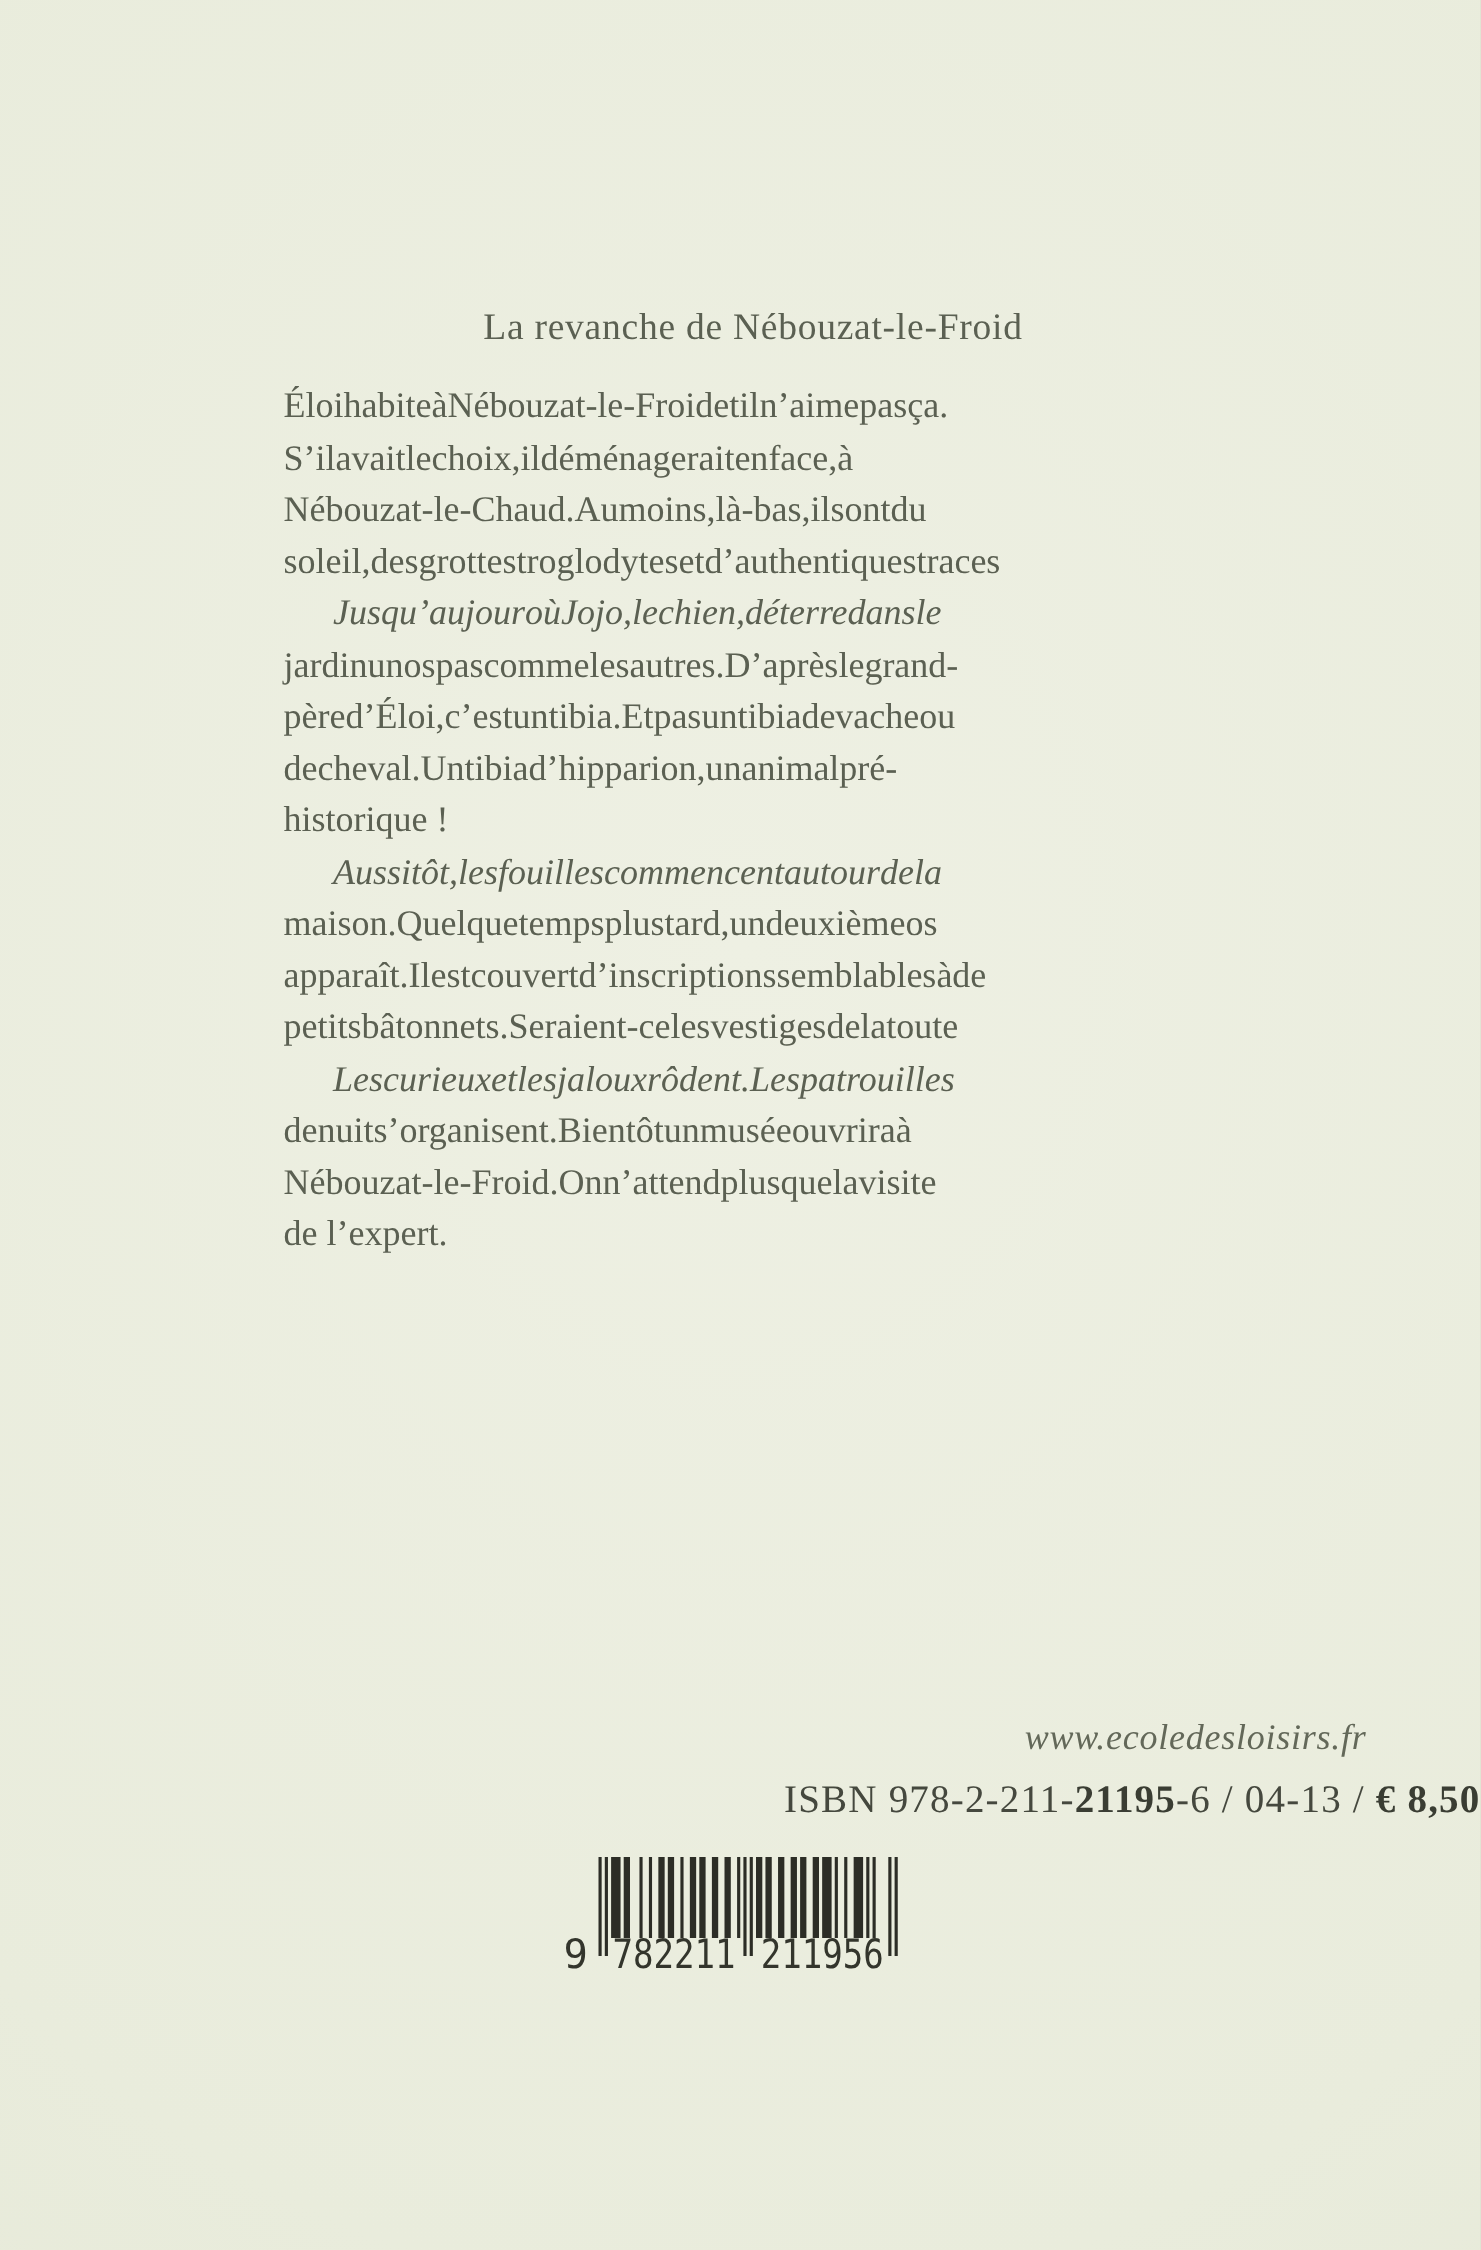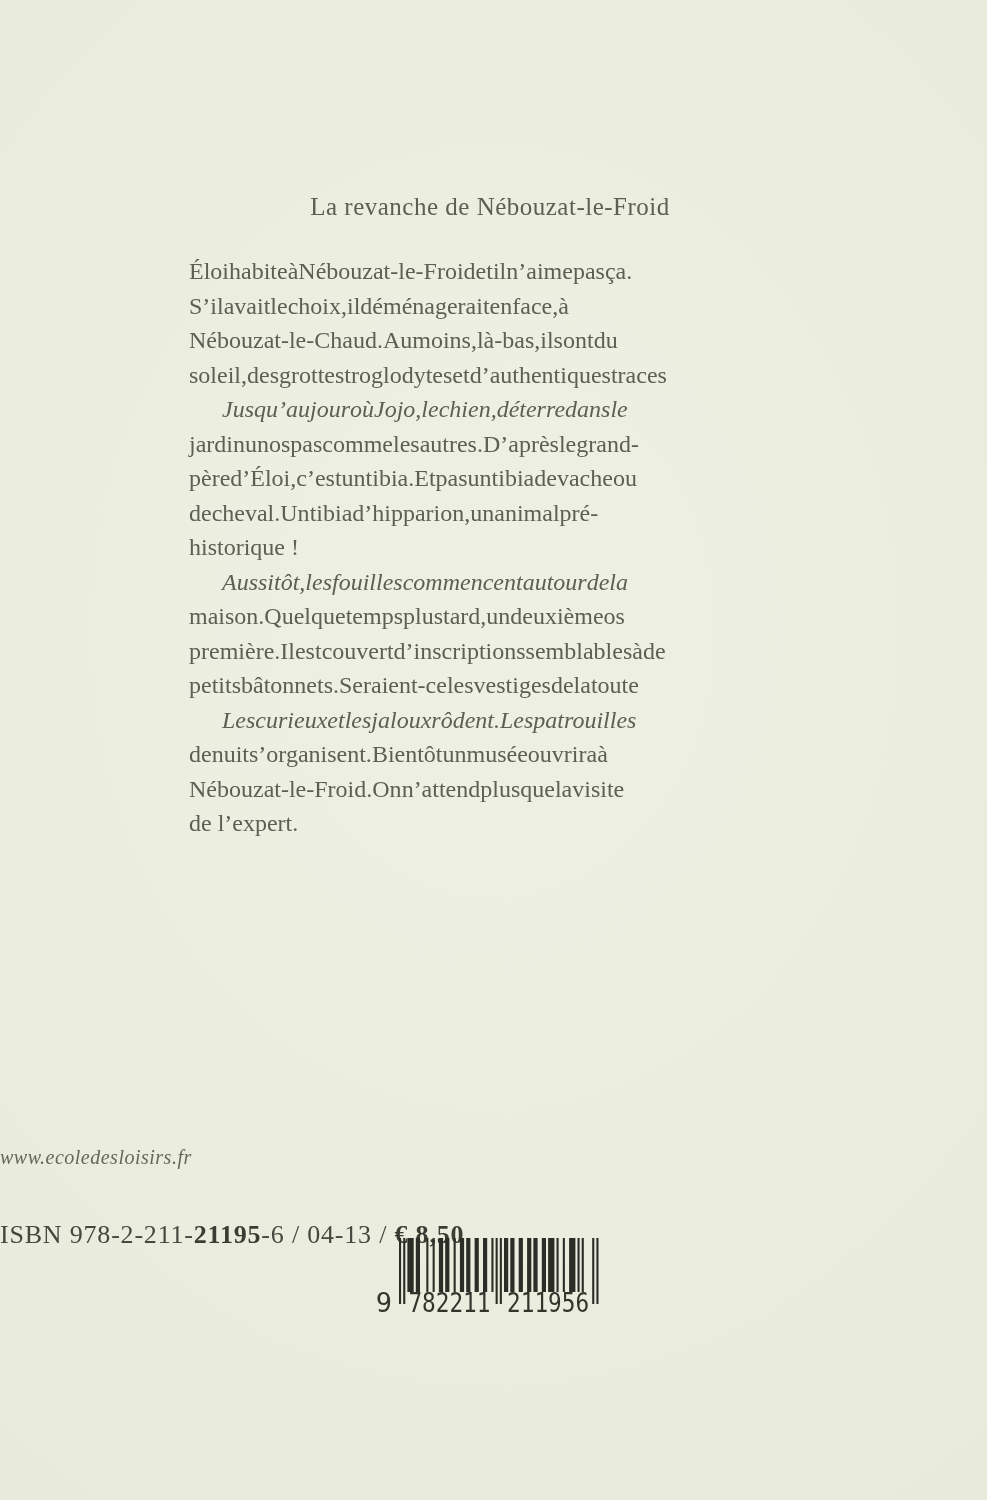--- a/index.html
+++ b/index.html
@@ -11,21 +11,21 @@
     width: 987px; height: 1500px;
     background: radial-gradient(ellipse 140% 110% at 50% 42%,
                 #eef0e3 0%, #e9ecdc 55%, #e3e6d4 100%);
     font-family: "Liberation Serif", serif;
     color: #5b6052;
     overflow: hidden;
   }
   .title {
     position: absolute;
     top: 193px; left: 190px; width: 600px;
-    margin: 0;
+    margin: 12px;
     font-size: 25px; font-weight: normal;
     letter-spacing: 0.5px;
     text-align: center;
   }
   .body {
     position: absolute;
     top: 254px; left: 189px; width: 601px;
     font-size: 24px;
   }
   .line {
@@ -38,30 +38,30 @@
   .line.last { display: block; }
   .para.indent .line.first { padding-left: 33px; font-style: italic; }
   .credit {
     position: absolute;
     top: 974px; left: 189px;
     font-size: 24px; line-height: 34px;
   }
   .website {
     position: absolute;
     top: 1146px; left: 0; width: 911px;
-    text-align: left;
+    text-align: right;
     font-style: italic;
-    font-size: 20px;
+    font-size: 24px;
     letter-spacing: 0.5px;
     color: #636859;
   }
   .isbn {
     position: absolute;
-    top: 1220px; left: 0; width: 987px;
-    text-align: left;
+    top: 1185px; left: 0; width: 987px;
+    text-align: right;
     font-size: 26px;
     letter-spacing: 0.8px;
     color: #45483e;
   }
   .isbn b { font-weight: 700; color: #3a3d33; }
   .barcode {
     position: absolute;
     left: 366px; top: 1237px;
   }
   .barcode text {
@@ -84,21 +84,21 @@
       <div class="para indent">
         <div class="line first"><span>Jusqu’au</span><span>jour</span><span>où</span><span>Jojo,</span><span>le</span><span>chien,</span><span>déterre</span><span>dans</span><span>le</span></div>
         <div class="line"><span>jardin</span><span>un</span><span>os</span><span>pas</span><span>comme</span><span>les</span><span>autres.</span><span>D’après</span><span>le</span><span>grand-</span></div>
         <div class="line"><span>père</span><span>d’Éloi,</span><span>c’est</span><span>un</span><span>tibia.</span><span>Et</span><span>pas</span><span>un</span><span>tibia</span><span>de</span><span>vache</span><span>ou</span></div>
         <div class="line"><span>de</span><span>cheval.</span><span>Un</span><span>tibia</span><span>d’hipparion,</span><span>un</span><span>animal</span><span>pré-</span></div>
         <div class="line last">historique !</div>
       </div>
       <div class="para indent">
         <div class="line first"><span>Aussitôt,</span><span>les</span><span>fouilles</span><span>commencent</span><span>autour</span><span>de</span><span>la</span></div>
         <div class="line"><span>maison.</span><span>Quelque</span><span>temps</span><span>plus</span><span>tard,</span><span>un</span><span>deuxième</span><span>os</span></div>
-        <div class="line"><span>première.</span><span>Il</span><span>est</span><span>couvert</span><span>d’inscriptions</span><span>semblables</span><span>à</span><span>de</span></div>
+        <div class="line"><span>apparaît.</span><span>Il</span><span>est</span><span>couvert</span><span>d’inscriptions</span><span>semblables</span><span>à</span><span>de</span></div>
         <div class="line"><span>petits</span><span>bâtonnets.</span><span>Seraient-ce</span><span>les</span><span>vestiges</span><span>de</span><span>la</span><span>toute</span></div>
       </div>
       <div class="para indent">
         <div class="line first"><span>Les</span><span>curieux</span><span>et</span><span>les</span><span>jaloux</span><span>rôdent.</span><span>Les</span><span>patrouilles</span></div>
         <div class="line"><span>de</span><span>nuit</span><span>s’organisent.</span><span>Bientôt</span><span>un</span><span>musée</span><span>ouvrira</span><span>à</span></div>
         <div class="line"><span>Nébouzat-le-Froid.</span><span>On</span><span>n’attend</span><span>plus</span><span>que</span><span>la</span><span>visite</span></div>
         <div class="line last">de l’expert.</div>
       </div>
     </div>
   <div class="website">www.ecoledesloisirs.fr</div>

